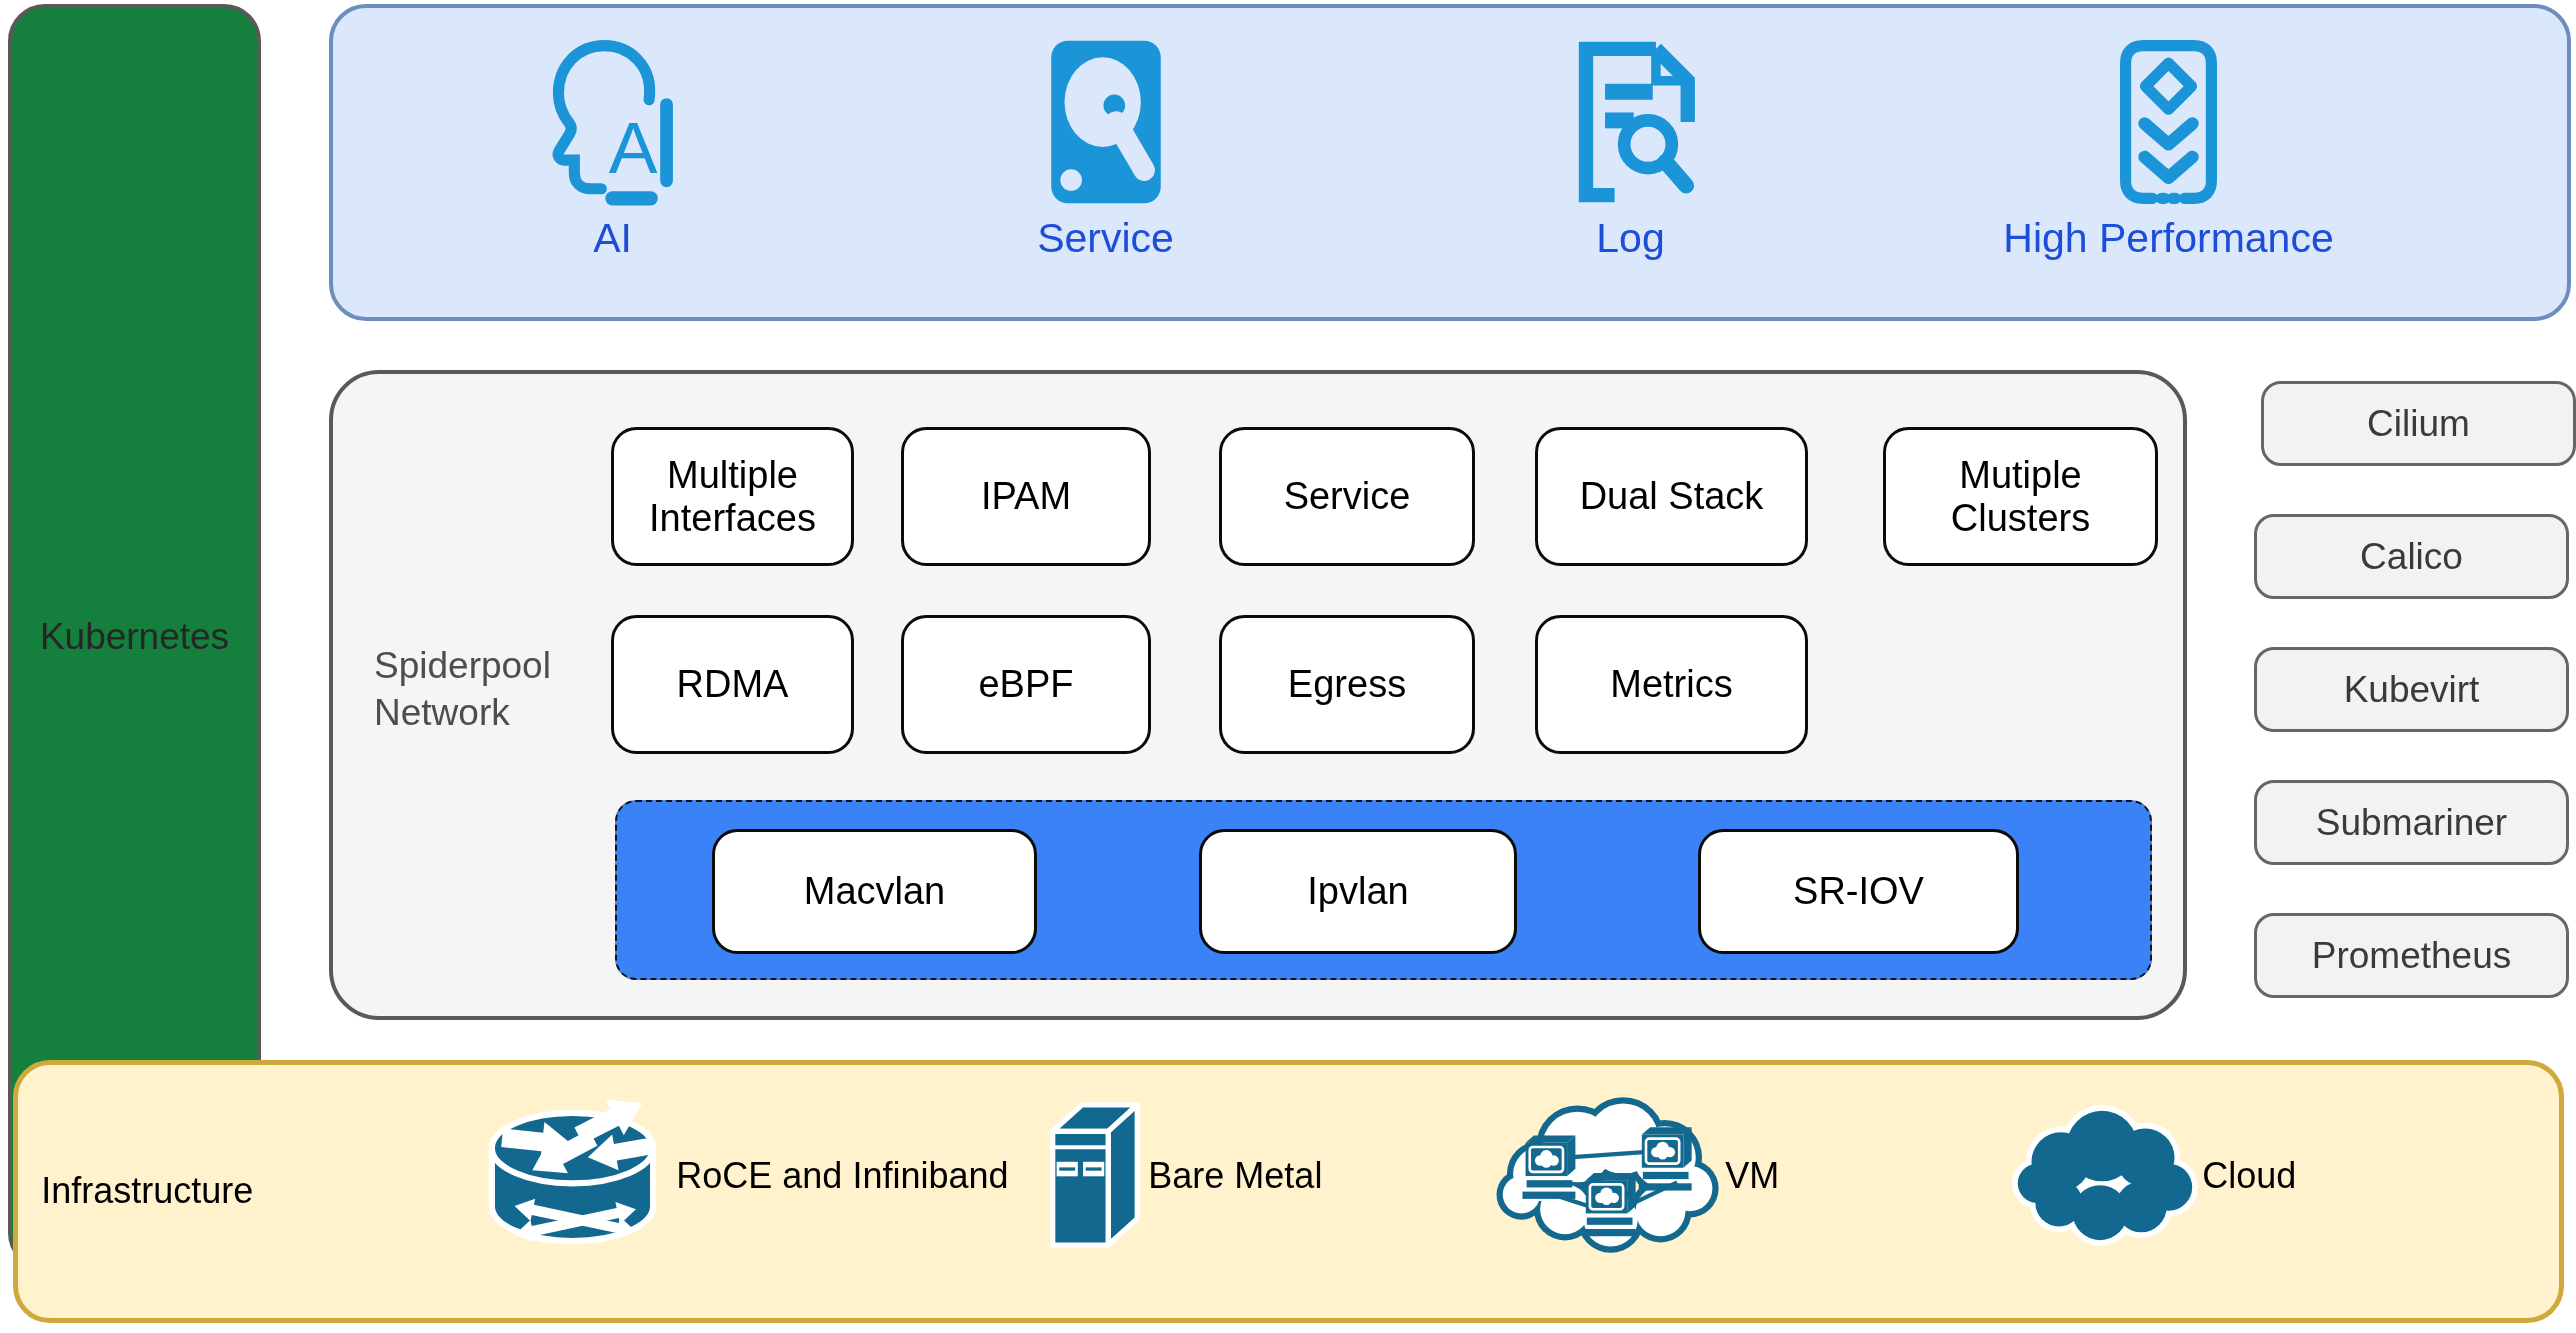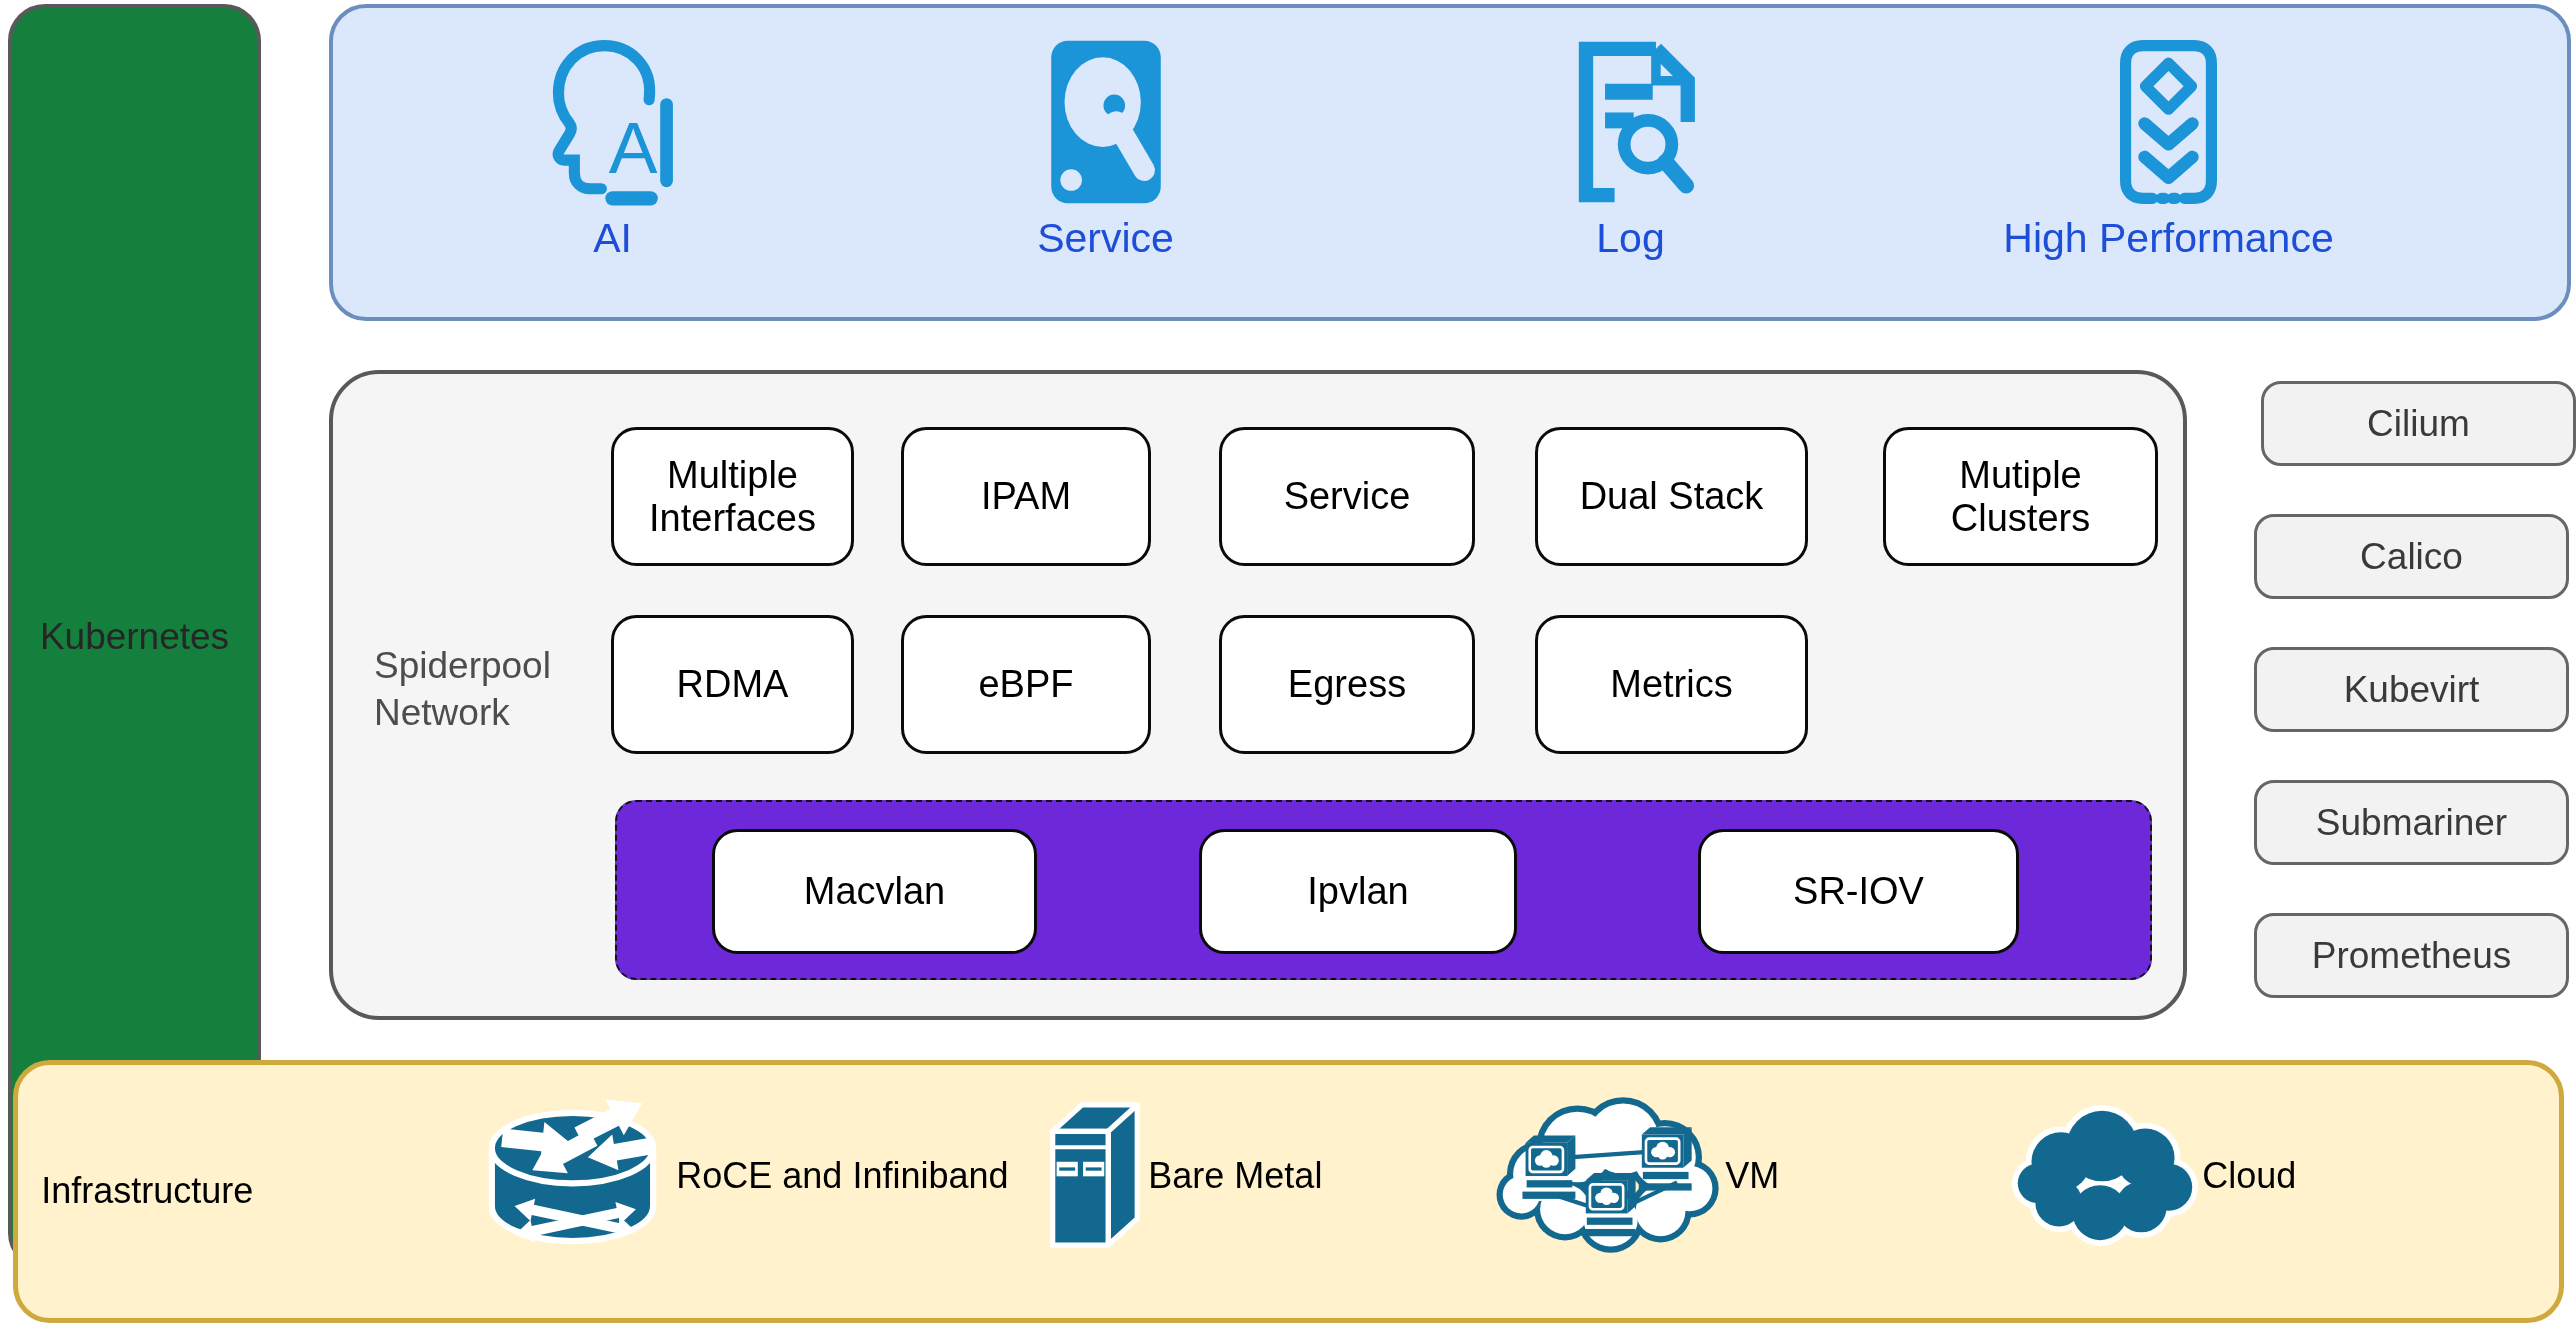--- a/index.html
+++ b/index.html
@@ -20,21 +20,21 @@
   .svc-0{left:131px;} .svc-1{left:624px;} .svc-2{left:1149px;} .svc-3{left:1687px;}
 
   
   .spider{left:329px;top:370px;width:1858px;height:650px;background:#f5f5f5;border:4.2px solid #595959;border-radius:50px;}
   .spider-label{position:absolute;left:41px;top:268px;width:228px;font-size:37px;color:#4d4d4d;line-height:1.28;}
   .feature{position:absolute;background:#ffffff;border:3.7px solid #0a0a0a;border-radius:25.4px;display:flex;
            align-items:center;justify-content:center;text-align:center;font-size:38px;color:#000;line-height:1.12;}
   .r1{top:53px;height:133px;} .r2{top:241px;height:133px;}
   .f-0{left:278px;width:237px;} .f-1{left:568px;width:244px;} .f-2{left:886px;width:250px;}
   .f-3{left:1202px;width:267px;} .f-4{left:1550px;width:269px;}
-  .dashed{position:absolute;left:282px;top:426px;width:1537px;height:180px;background:#6d28d9;
+  .dashed{position:absolute;left:282px;top:426px;width:1537px;height:180px;background:#3b82f6;
           border:2.7px dashed #111;border-radius:21px;box-sizing:border-box;}
   .cni{top:26.5px;height:119px;}
   .cni-0{left:95px;width:319px;} .cni-1{left:582px;width:312px;} .cni-2{left:1081px;width:315px;}
 
   
   .eco{left:2254px;width:315px;height:85px;background:#f2f2f2;border:3.2px solid #666;border-radius:20px;
        display:flex;align-items:center;justify-content:center;font-size:37px;color:#3a3a3a;}
   .eco-0{top:381px;margin-left:7px;} .eco-1{top:514px;} .eco-2{top:647px;} .eco-3{top:780px;} .eco-4{top:913px;}
 
   

